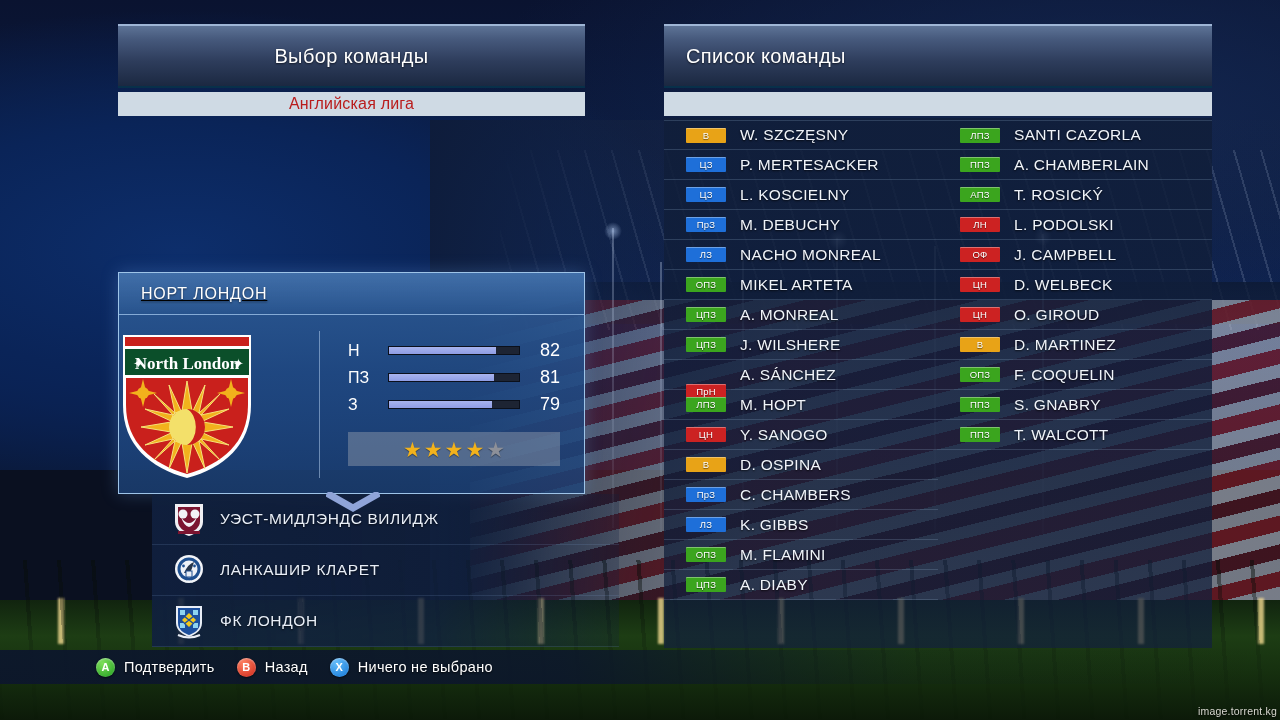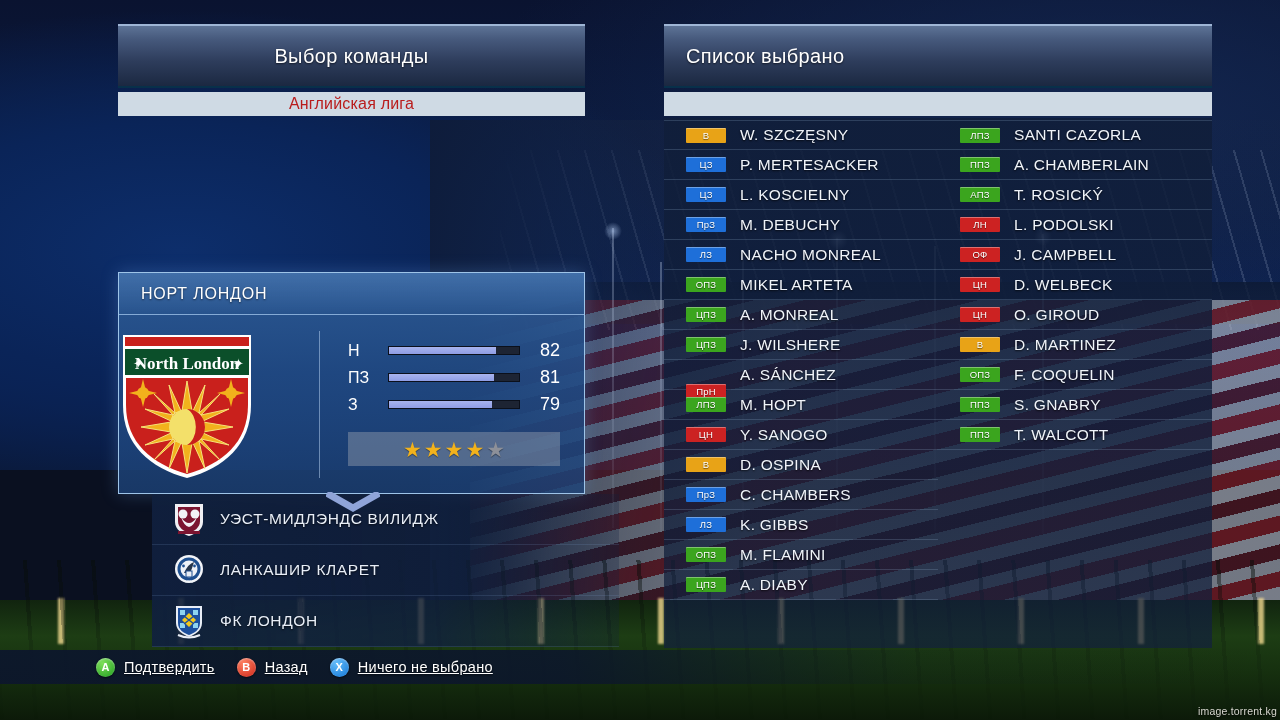--- a/index.html
+++ b/index.html
@@ -106,20 +106,21 @@
   #team-card{
     position:absolute; left:118px; top:272px; width:467px; height:222px;
     border:1px solid #9ec4e8;
     background:linear-gradient(180deg, rgba(46,92,150,.93) 0%, rgba(34,76,134,.88) 45%, rgba(28,66,120,.80) 100%);
     box-shadow:0 0 16px rgba(120,180,255,.25);
   }
   .card-title-row{
     height:42px; display:flex; align-items:center; padding-left:22px;
     background:linear-gradient(180deg, rgba(72,118,176,.75), rgba(40,84,142,.55));
     border-bottom:1px solid rgba(170,205,240,.65);
+    text-decoration:underline;
   }
   .card-title-row .name{ color:#fff; font-size:16px; letter-spacing:.8px; text-shadow:0 1px 2px rgba(0,0,0,.55); }
 
   .card-body{ display:flex; height:179px; }
   .crest-wrap{ width:200px; display:flex; align-items:center; }
   .card-sep{ width:1px; background:rgba(190,215,245,.5); margin:16px 0; }
   .stats{ flex:1; padding:22px 24px 0 28px; }
   .stat-row{ display:flex; align-items:center; height:27px; }
   .stat-lbl{ width:40px; color:#fff; font-size:16px; }
   .stat-bar{
@@ -180,21 +181,21 @@
   .fbtn{ display:flex; align-items:center; gap:9px; margin-right:13px; }
   .pad{
     width:19px; height:19px; border-radius:50%; flex:none;
     display:flex; align-items:center; justify-content:center;
     font-size:11px; font-weight:bold; color:#fff;
     box-shadow:inset 0 1px 2px rgba(255,255,255,.45), 0 1px 2px rgba(0,0,0,.6);
   }
   .pad.a{ background:radial-gradient(circle at 35% 28%, #7ee05a, #1f9c1f); }
   .pad.b{ background:radial-gradient(circle at 35% 28%, #ff8160, #cc2418); }
   .pad.x{ background:radial-gradient(circle at 35% 28%, #63bdfb, #1274d4); }
-  .flbl{ color:#fff; font-size:14.5px; letter-spacing:.3px; text-shadow:0 1px 2px rgba(0,0,0,.8);text-decoration:underline; }
+  .flbl{ color:#fff; font-size:14.5px; letter-spacing:.3px; text-shadow:0 1px 2px rgba(0,0,0,.8); }
 
   #watermark{
     position:absolute; right:3px; bottom:3px;
     color:#d7d7cf; font-size:10.5px; letter-spacing:.2px;
     text-shadow:0 1px 2px rgba(0,0,0,.9);
   }
 </style>
 </head>
 <body>
 
@@ -367,21 +368,21 @@
       <path d="M12 14 L22 22 M22 14 L12 22" stroke="#1d4f9c" stroke-width="1.4"></path>
       <path d="M6 33 q11 5 22 0" fill="none" stroke="#e9eef6" stroke-width="2"></path>
     </svg>
     <span class="tname">ФК ЛОНДОН</span>
   </div>
 
 </div>
 
 <div id="right-panel">
   <div class="panel-header">
-    <span class="ttl">Список выбрано</span>
+    <span class="ttl">Список команды</span>
   </div>
   <div class="subbar">
     <span class="txt"></span>
   </div>
 </div>
 
 <div id="squad-box">
   <div class="squad-cols">
     <div class="squad-col" id="squad-left">
         <div class="p-row">

